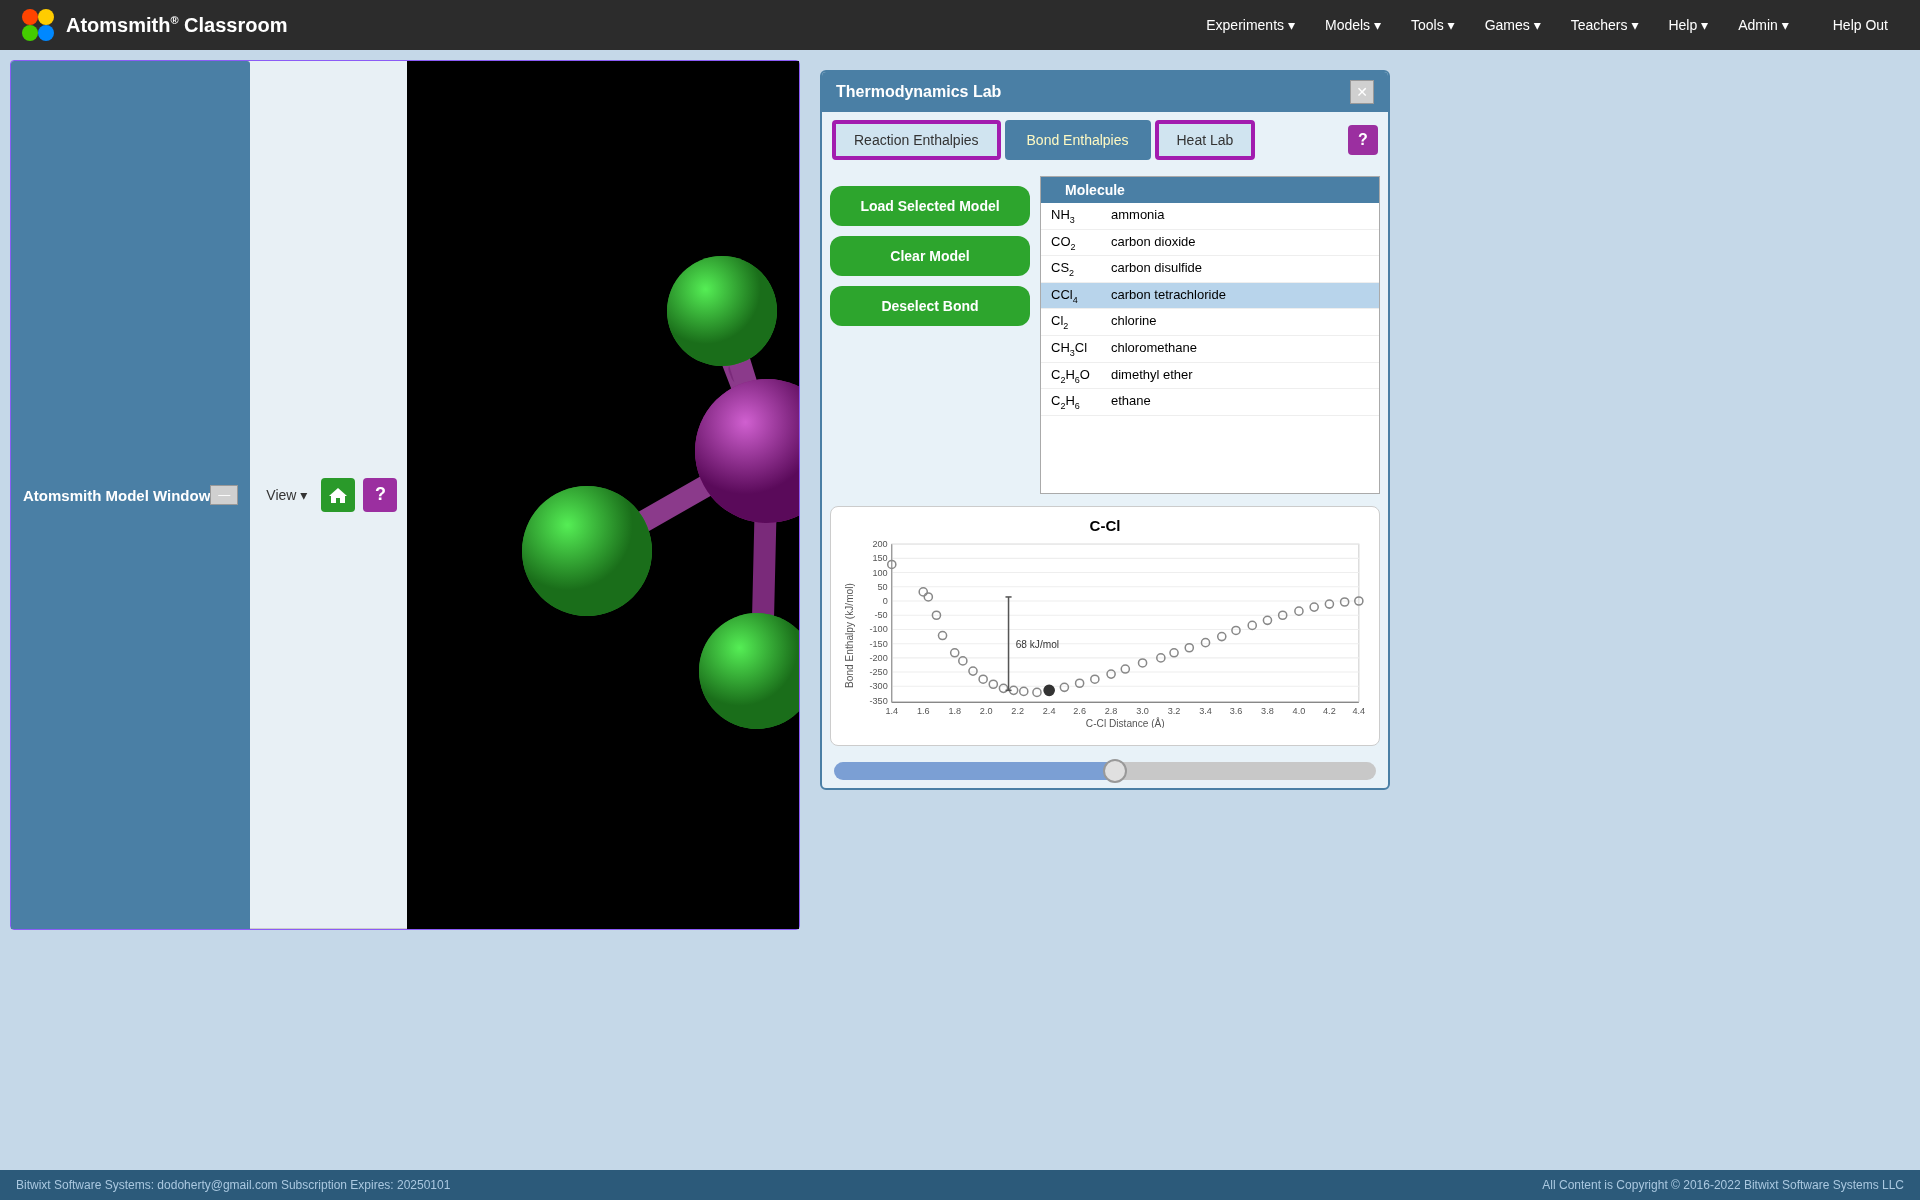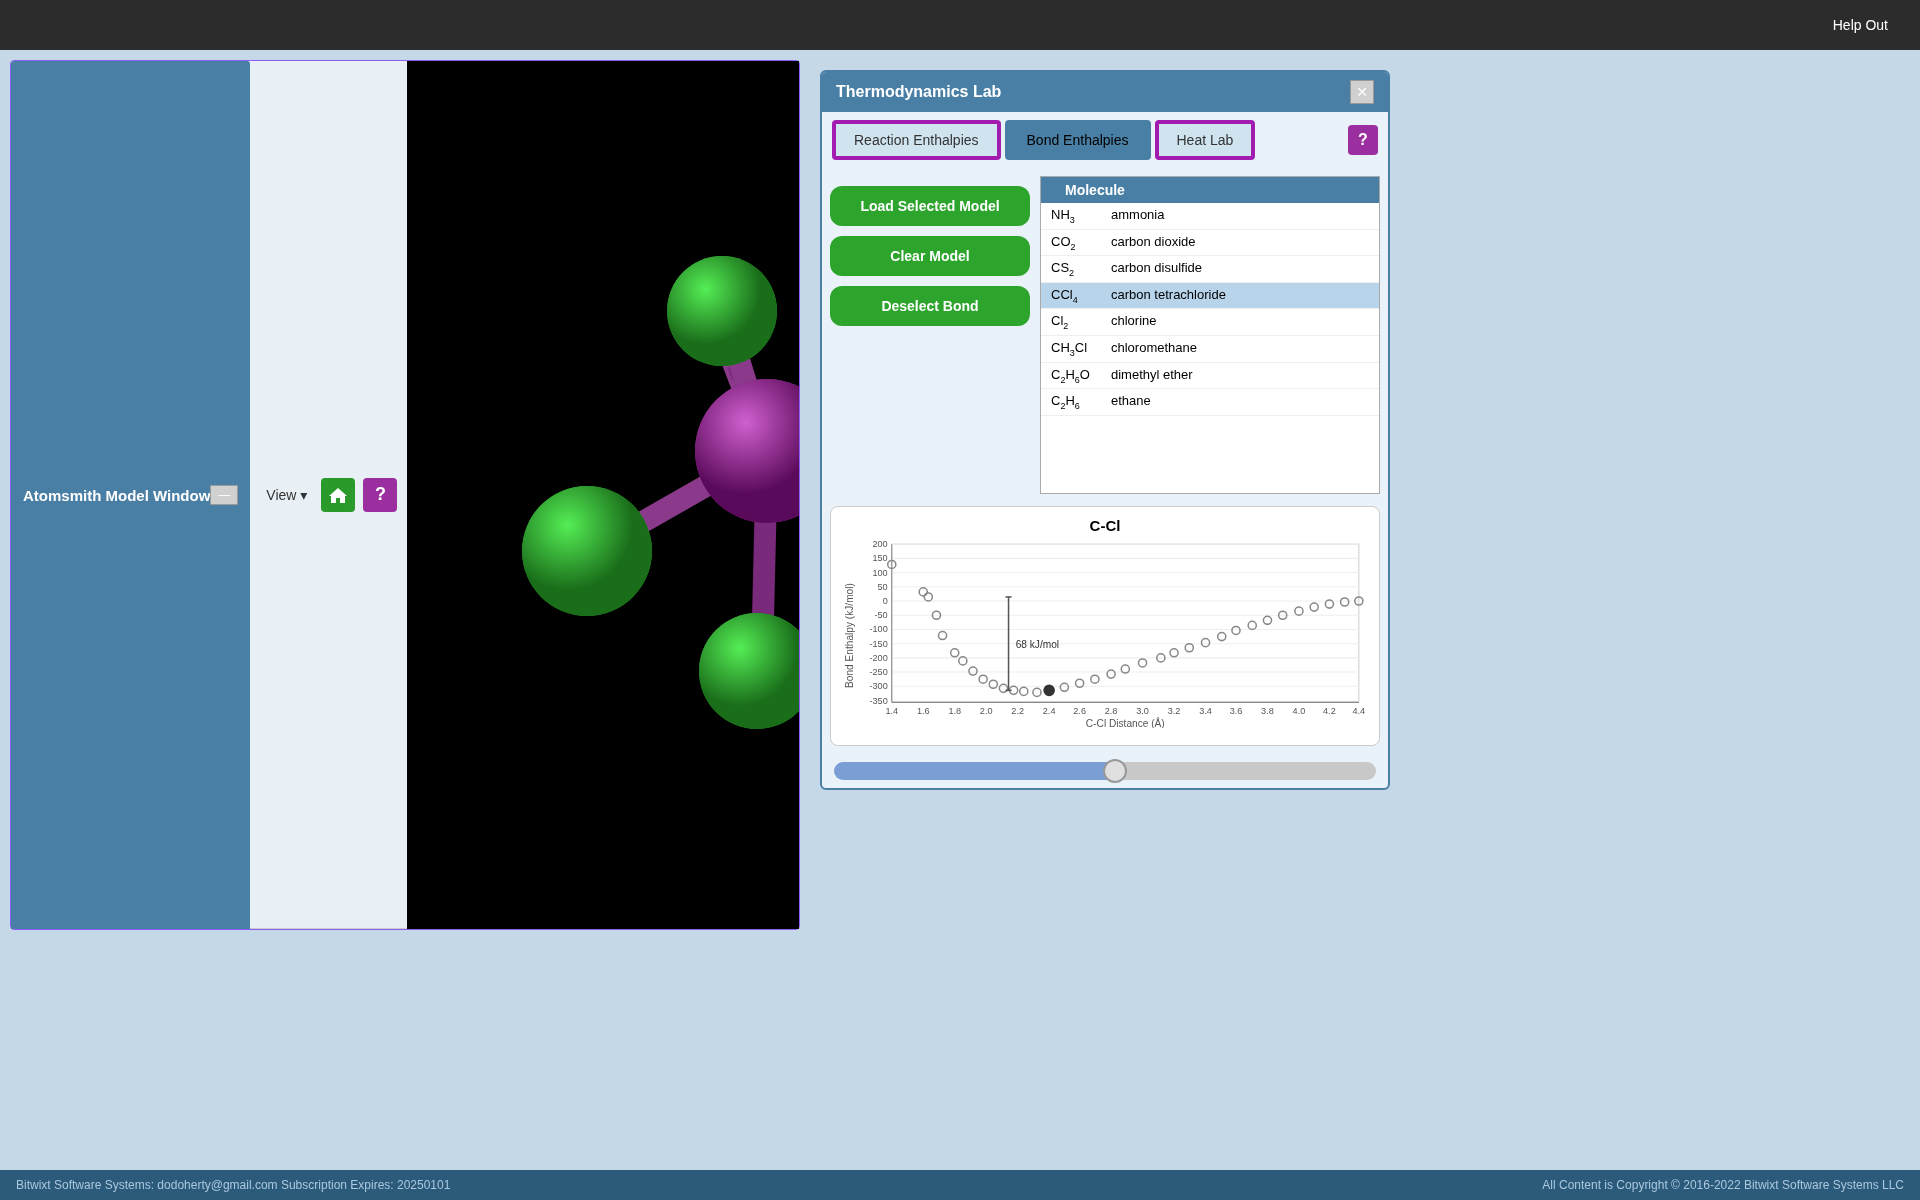--- a/index.html
+++ b/index.html
@@ -188,21 +188,21 @@
       padding: 8px 18px;
       border: 4px solid #a21caf;
       border-radius: 4px;
       cursor: pointer;
       font-size: 14px;
       background: #d0e4f0;
       color: #333;
     }
     .thermo-tab.active {
       background: #4a7fa5;
-      color: #000000;
+      color: #fef9c3;
       border-color: #4a7fa5;
     }
     .thermo-help-btn {
       margin-left: auto;
       width: 30px;
       height: 30px;
       background: #9b2fa0;
       color: white;
       border: none;
       border-radius: 4px;
@@ -338,21 +338,41 @@
     
     .chart-svg {
       width: 100%;
       height: 190px;
     }
   </style>
 </head>
 <body>
 
 <nav class="top-nav">
+  <div class="nav-logo">
+    <svg class="nav-logo-icon" viewBox="0 0 36 36">
+      <circle cx="10" cy="10" r="8" fill="#ff4400"></circle>
+      <circle cx="26" cy="10" r="8" fill="#ffcc00"></circle>
+      <circle cx="10" cy="26" r="8" fill="#44cc00"></circle>
+      <circle cx="26" cy="26" r="8" fill="#0088ff"></circle>
+    </svg>
+    <span class="nav-title">
+      <span>Atomsmith</span><sup>®</sup><span> Classroom</span>
+    </span>
+  </div>
   <div class="nav-spacer"></div>
+  <div class="nav-menu">
+    <div class="nav-menu-item">Experiments ▾</div>
+    <div class="nav-menu-item">Models ▾</div>
+    <div class="nav-menu-item">Tools ▾</div>
+    <div class="nav-menu-item">Games ▾</div>
+    <div class="nav-menu-item">Teachers ▾</div>
+    <div class="nav-menu-item">Help ▾</div>
+    <div class="nav-menu-item">Admin ▾</div>
+  </div>
   <div class="nav-sign-out">Help Out</div>
 </nav>
 
 <div class="main-content">
 
   <div class="model-window">
     <div class="model-window-header">
       <span class="model-window-title">Atomsmith Model Window</span>
       <div class="model-window-controls">
         <div class="win-btn">—</div>

